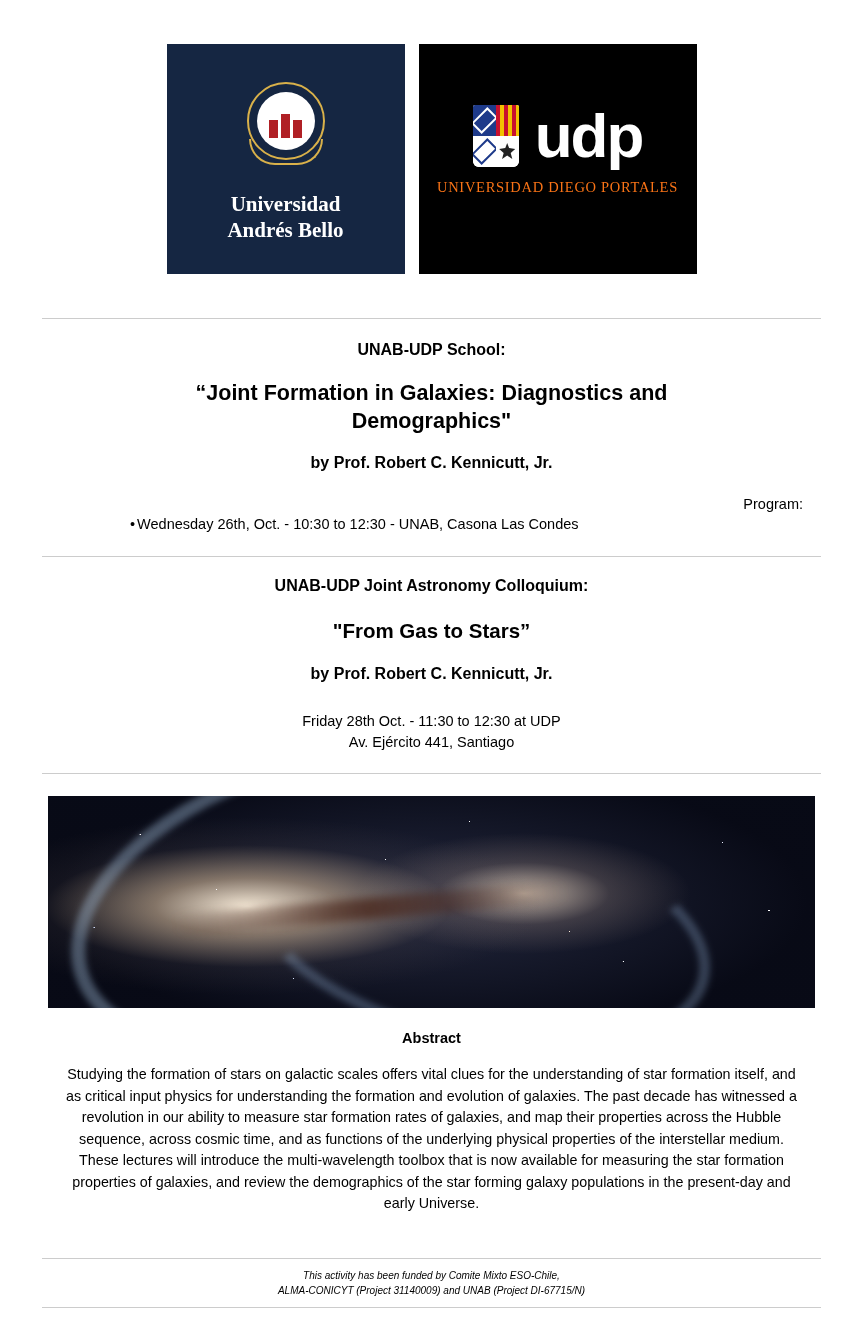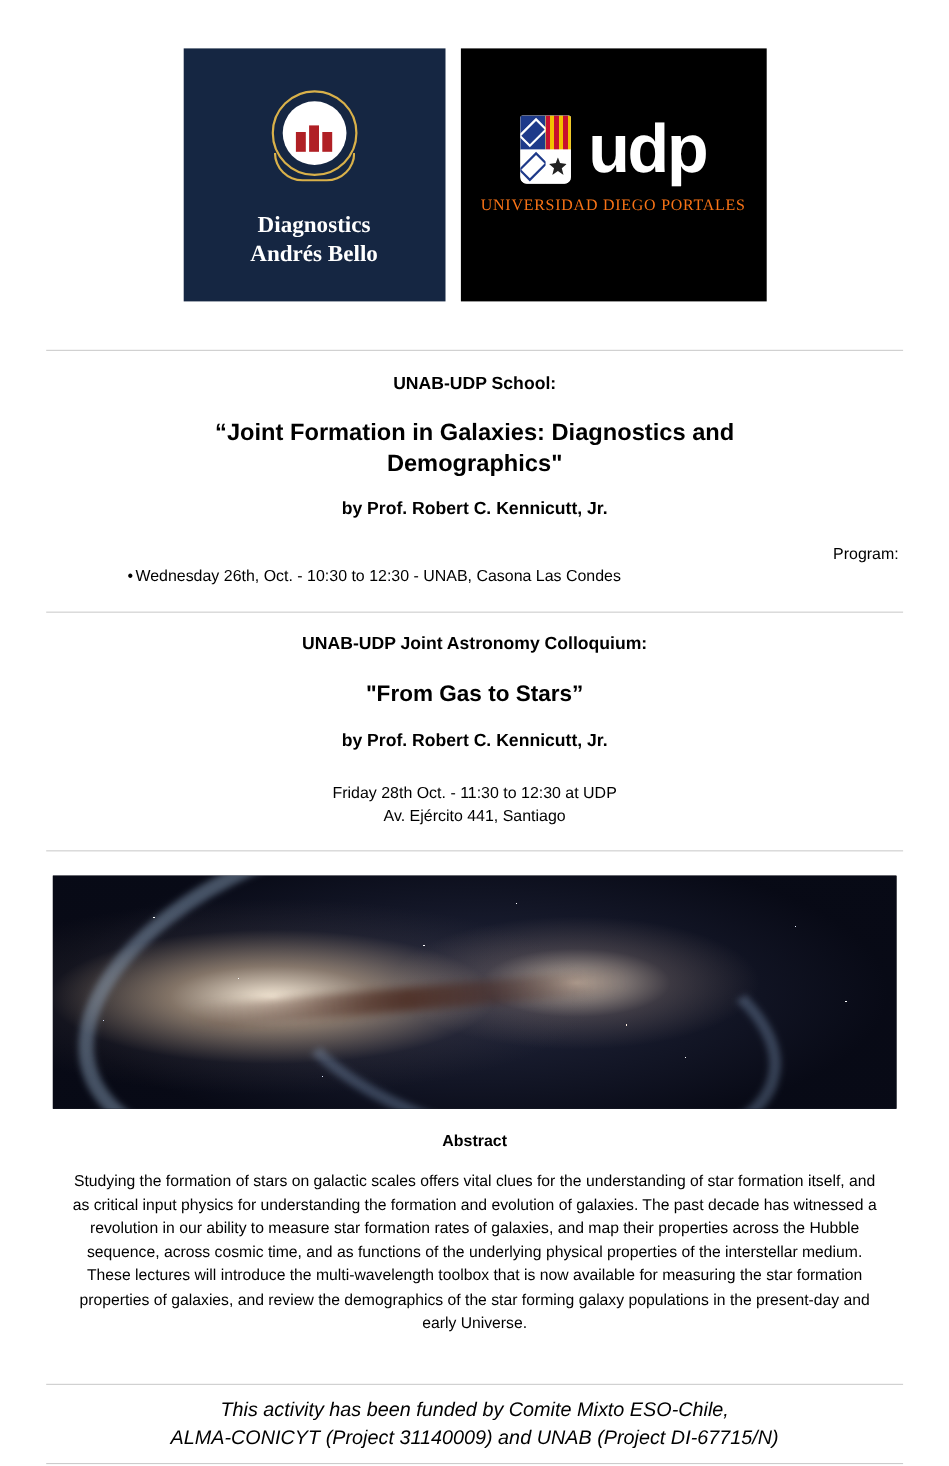--- a/index.html
+++ b/index.html
@@ -171,21 +171,21 @@
   }
 
   
   .rule {
     height: 1px;
     background: #cccccc;
     margin: 0 auto;
     width: 779px;
   }
   .section {
-    padding: 0 46px;
+    padding: 0 60px;
     box-sizing: border-box;
   }
 
   .school-block { padding-top: 22px; }
   .center { text-align: center; }
   .t-school {
     font-size: 16px;
     font-weight: bold;
     margin-bottom: 20px;
   }
@@ -322,21 +322,21 @@
   .abstract-body {
     font-size: 14.3px;
     line-height: 1.5;
     text-align: center;
     margin: 0 60px;
   }
 
   .footer-rule-top { margin-top: 44px; }
   .funding {
     text-align: center;
-    font-size: 18px;
+    font-size: 10px;
     font-style: italic;
     line-height: 1.42;
     padding: 10px 0 9px 0;
   }
 </style>
 </head>
 <body>
 
 <div class="page">
 
@@ -347,21 +347,21 @@
         <div class="inner">
           <div class="book">
             <i></i>
               <i></i>
               <i></i>
           </div>
         </div>
         <div class="arc"></div>
       </div>
       <div class="unab-text">
-        <div>Diagnostics</div>
+        <div>Universidad</div>
         <div>Andrés Bello</div>
       </div>
     </div>
 
     <div class="logo-udp">
       <div class="udp-row">
         <div class="udp-shield">
           <div class="q1"></div>
             <div class="q2"></div>
             <div class="q3"></div>

